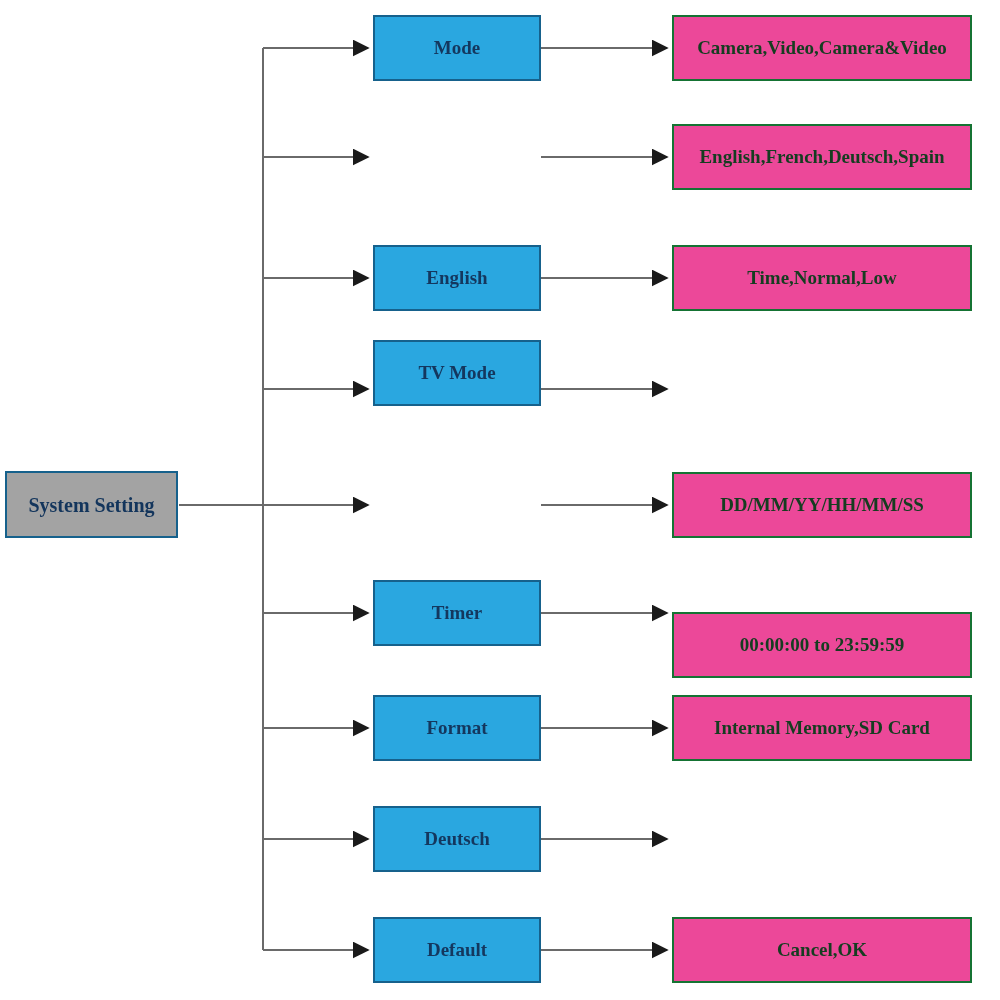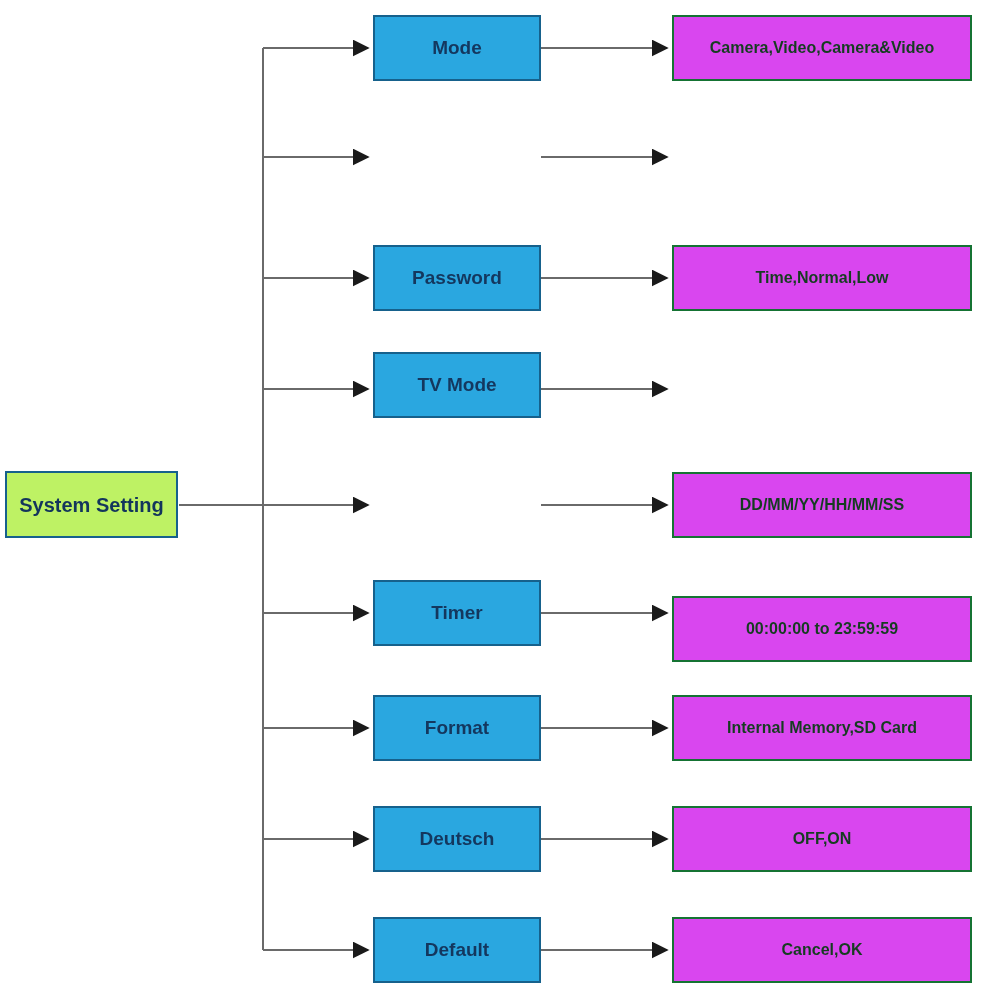--- a/index.html
+++ b/index.html
@@ -22,48 +22,49 @@
   }
   .node {
     position: absolute;
     display: flex;
     align-items: center;
     justify-content: center;
     text-align: center;
     font-weight: 700;
     box-sizing: border-box;
     line-height: 1.1;
+    font-family: Liberation Serif, serif;
   }
   .rootbox {
     left: 5px;
     top: 471px;
     width: 173px;
     height: 67px;
-    background: #bef264;
+    background: #a3a3a3;
     border: 2px solid #16618c;
     color: #13355c;
     font-size: 20px;
   }
   .bluebox {
     left: 373px;
     width: 168px;
     height: 66px;
     background: #2aa7e0;
     border: 2px solid #16618c;
     color: #14375e;
     font-size: 19px;
   }
   .greenbox {
     left: 672px;
     width: 300px;
     height: 66px;
-    background: #d946ef;
+    background: #ec4899;
     border: 2px solid #157333;
     color: #153d20;
-    font-size: 16px;
+    font-size: 19px;
   }
 </style>
 </head>
 <body>
 
 <div id="canvas">
 
   <svg id="connectors" viewBox="0 0 1000 1000" xmlns="http://www.w3.org/2000/svg">
     <defs>
       <marker id="arrow" viewBox="0 0 10 10" refX="9" refY="5" markerWidth="8.5" markerHeight="8.5" orient="auto-start-reverse">
@@ -94,33 +95,33 @@
     <line x1="541" y1="728" x2="667" y2="728" stroke="#6a6a6a" stroke-width="2" marker-end="url(#arrow)"></line>
     <line x1="541" y1="839" x2="667" y2="839" stroke="#6a6a6a" stroke-width="2" marker-end="url(#arrow)"></line>
     <line x1="541" y1="950" x2="667" y2="950" stroke="#6a6a6a" stroke-width="2" marker-end="url(#arrow)"></line>
   </svg>
 
   <div class="node rootbox">System Setting</div>
 
   <div class="node bluebox" style="top:15px">Mode</div>
   <div class="node greenbox" style="top:15px">Camera,Video,Camera&amp;Video</div>
 
+  <div class="node greenbox" style="top:124px">English,French,Deutsch,Spain</div>
 
-  <div class="node bluebox" style="top:245px">Password</div>
+  <div class="node bluebox" style="top:245px">English</div>
   <div class="node greenbox" style="top:245px">Time,Normal,Low</div>
 
-  <div class="node bluebox" style="top:352px">TV Mode</div>
+  <div class="node bluebox" style="top:340px">TV Mode</div>
 
   <div class="node bluebox" style="top:580px">Timer</div>
 
   <div class="node greenbox" style="top:472px">DD/MM/YY/HH/MM/SS</div>
-  <div class="node greenbox" style="top:596px">00:00:00 to 23:59:59</div>
+  <div class="node greenbox" style="top:612px">00:00:00 to 23:59:59</div>
 
   <div class="node bluebox" style="top:695px">Format</div>
   <div class="node greenbox" style="top:695px">Internal Memory,SD Card</div>
 
   <div class="node bluebox" style="top:806px">Deutsch</div>
-  <div class="node greenbox" style="top:806px">OFF,ON</div>
 
   <div class="node bluebox" style="top:917px">Default</div>
   <div class="node greenbox" style="top:917px">Cancel,OK</div>
 
 </div>
 
 </body></html>

